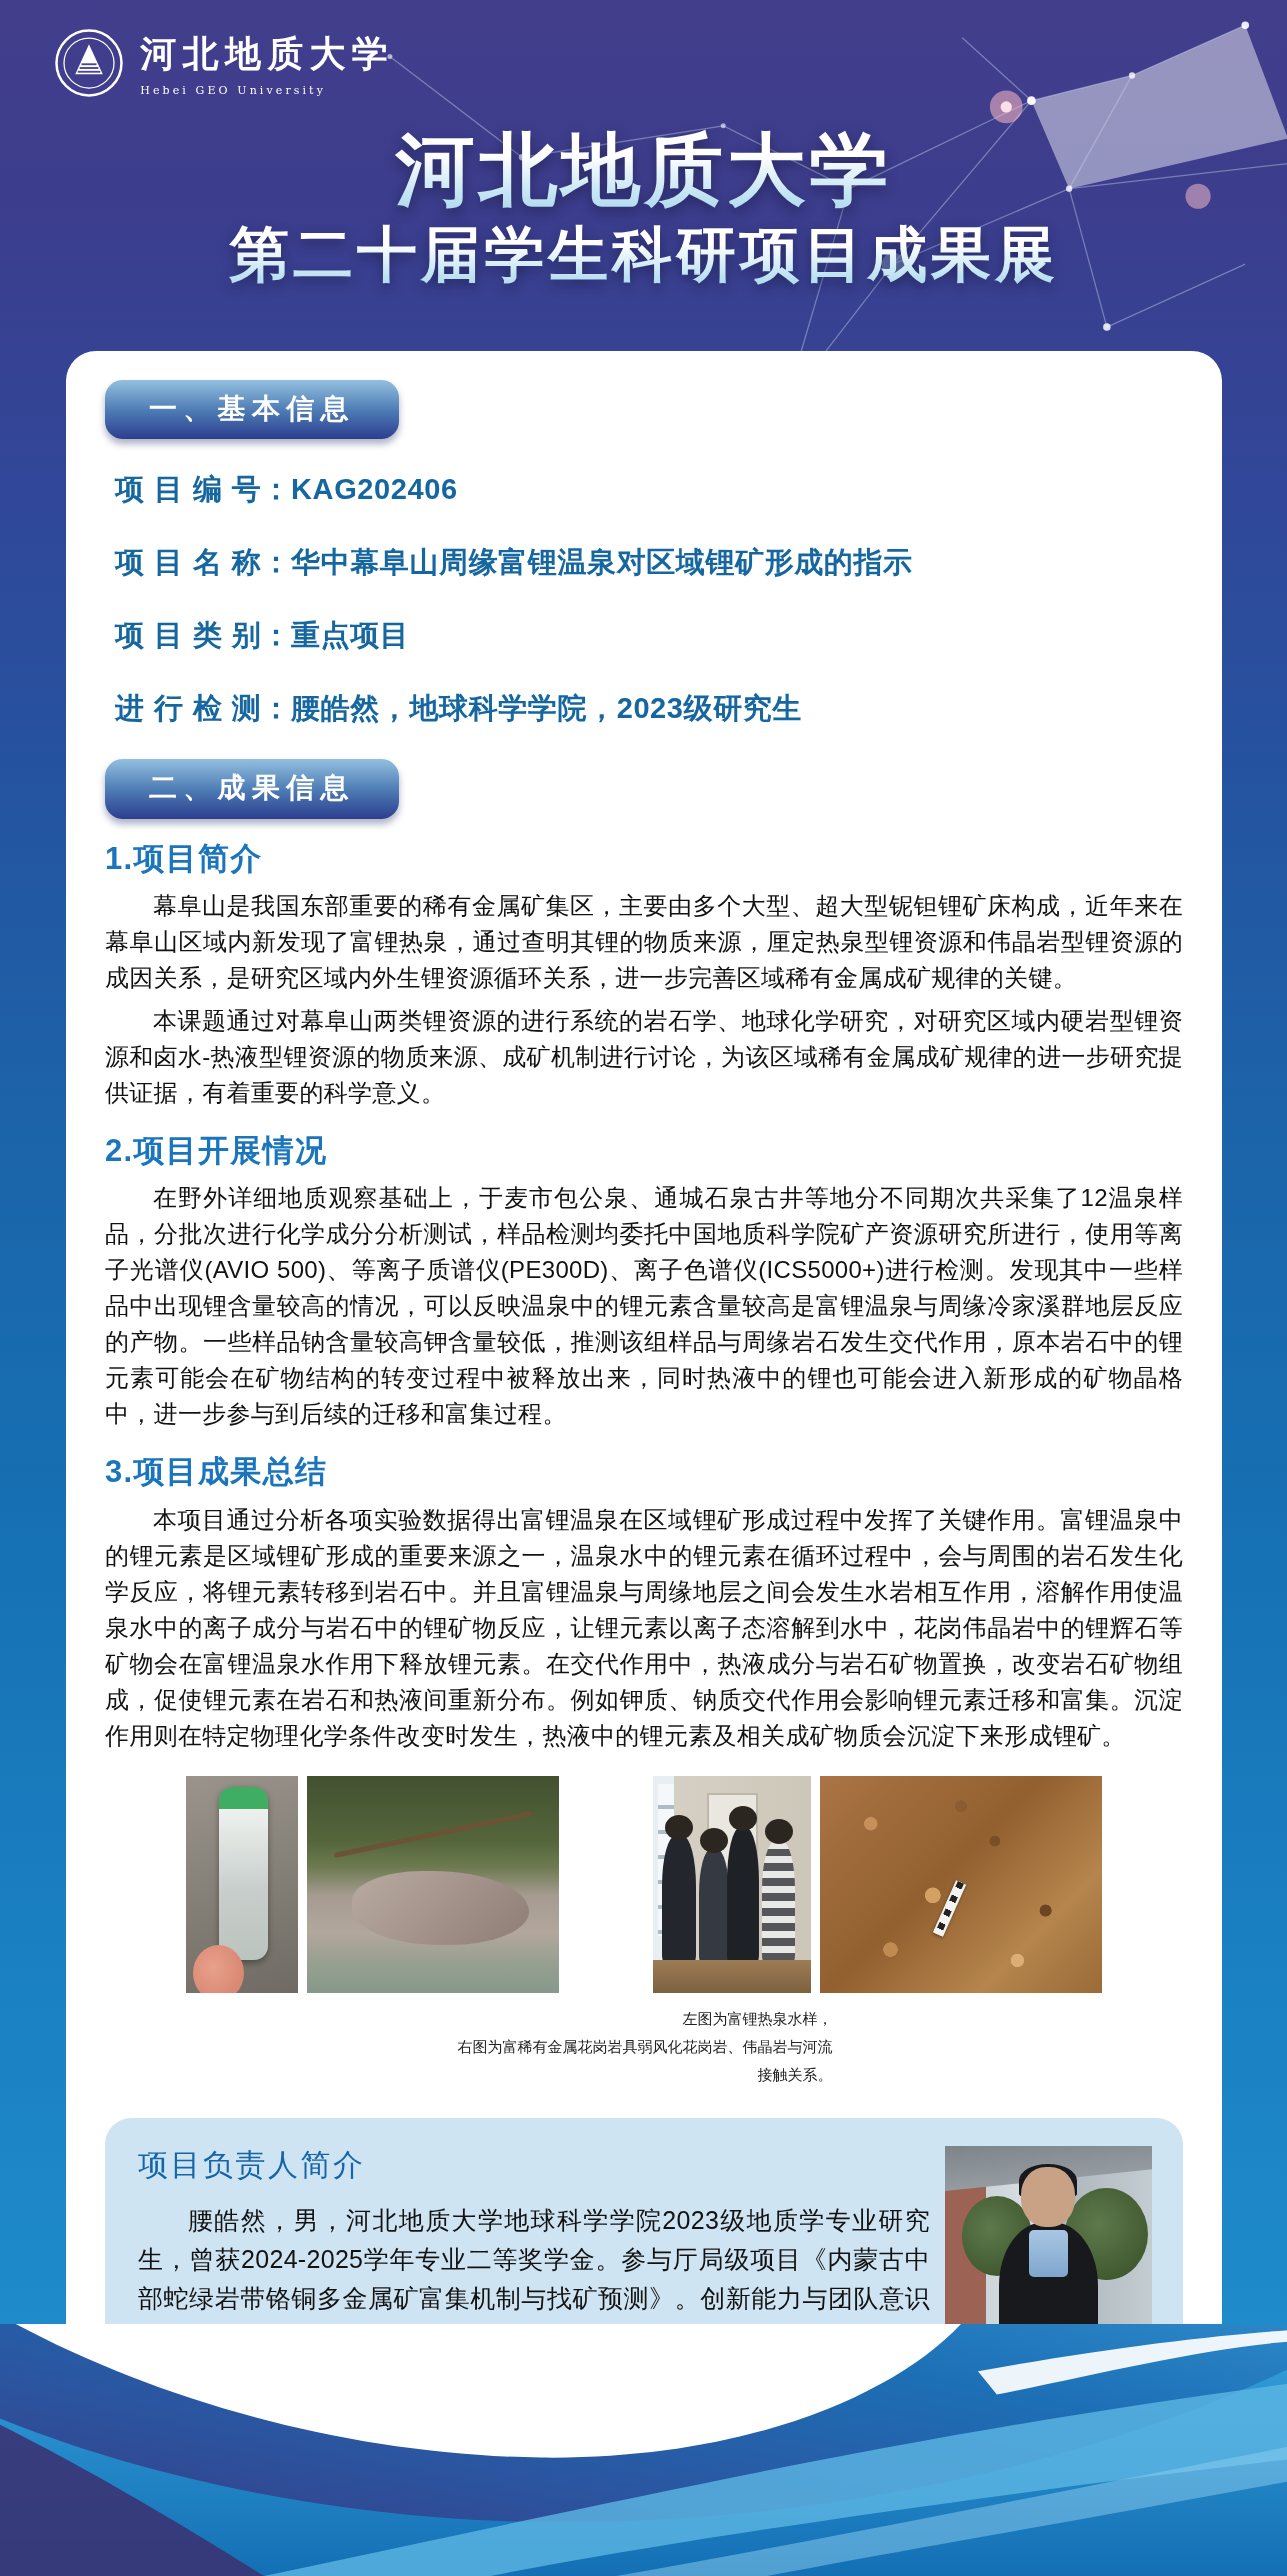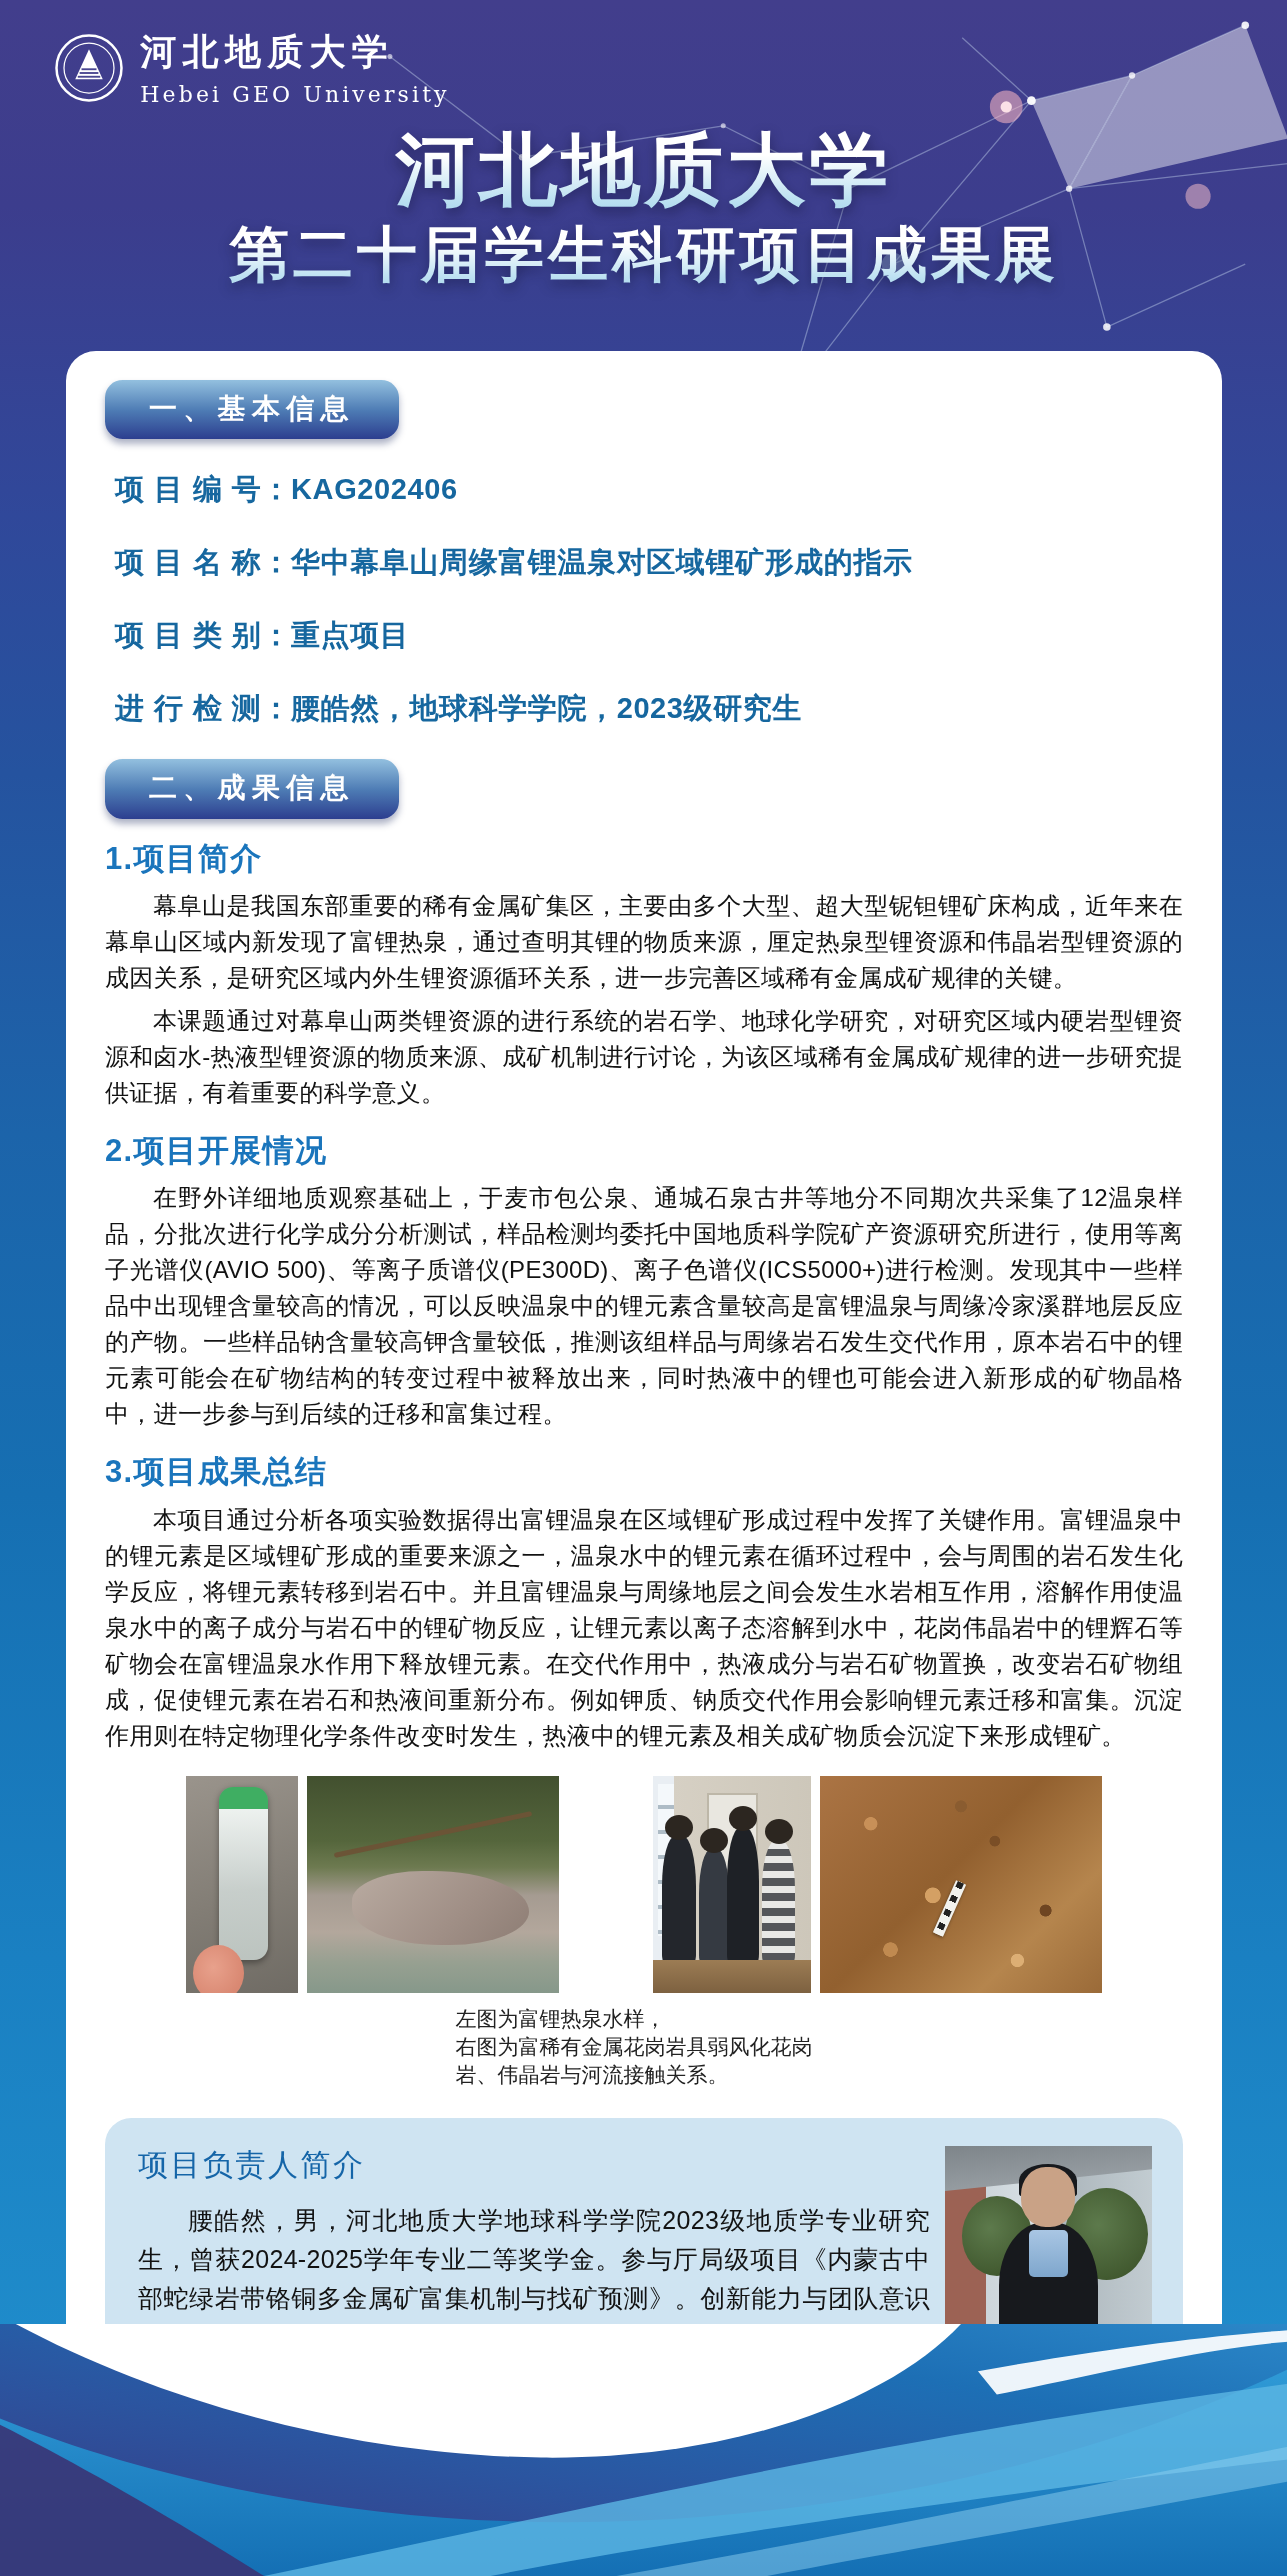--- a/index.html
+++ b/index.html
@@ -6,21 +6,21 @@
   body{
     width:1288px;height:2576px;position:relative;overflow:hidden;
     font-family:"Liberation Sans","DejaVu Sans",sans-serif;
     background:linear-gradient(180deg,#423e8c 0%,#3c3d8d 8%,#30489a 20%,#25539f 30%,#1c64aa 44%,#166fb2 58%,#1a80c2 76%,#1f8ccb 92%,#2191cf 100%);
   }
   .deco-svg{position:absolute;left:0;top:0;z-index:0;}
   
   .logo{position:absolute;left:54px;top:28px;display:flex;align-items:center;gap:16.3px;z-index:2;}
   .logo-texts{display:flex;flex-direction:column;}
   .logo-cn{color:#fff;font-size:36px;font-weight:bold;letter-spacing:6.3px;font-family:"DejaVu Serif","Liberation Serif",serif;}
-  .logo-en{color:#fff;font-size:22px;letter-spacing:3.1px;margin-top:5px;font-family:"DejaVu Serif","Liberation Serif",serif;}
+  .logo-en{color:#fff;font-size:11px;letter-spacing:3.1px;margin-top:5px;font-family:"DejaVu Serif","Liberation Serif",serif;}
   .title{position:absolute;left:0;width:100%;text-align:center;z-index:2;font-weight:bold;
     background:linear-gradient(180deg,#ffffff 35%,#bfe2f2 75%,#9fd2ea 100%);
     -webkit-background-clip:text;background-clip:text;color:transparent;
     filter:drop-shadow(0 5px 6.3px rgba(10,10,40,.45));letter-spacing:3.8px;}
   .title-1{top:118px;font-size:79px;}
   .title-2{top:215px;font-size:60px;}
   
   .card{position:absolute;left:66px;right:66px;top:351px;height:2100px;background:#ffffff;
     border-radius:30px 30px 0 0;box-sizing:border-box;padding:29px 39px 0 39px;z-index:1;}
   .pill{display:inline-block;padding:10px 44px 11.3px 44px;border-radius:17.6px;
@@ -31,21 +31,21 @@
   .info-row{font-size:29px;font-weight:bold;color:#16679f;line-height:45px;letter-spacing:0.6px;margin-top:28px;}
   .info-label{display:inline-block;width:5.05em;text-align:justify;text-align-last:justify;vertical-align:bottom;}
   .pill-2{margin-top:28px;}
   .h-num{font-size:31px;font-weight:bold;color:#1a75bc;margin:19px 0 8.8px 0;letter-spacing:1.3px;}
   .para{font-size:24px;color:#121212;line-height:36px;text-align:justify;text-indent:2em;margin:0 0 6.3px 0;letter-spacing:0.3px;}
   
   .photos{display:flex;justify-content:center;gap:94px;margin-top:21.4px;}
   .pair{display:flex;gap:8.8px;}
   .ph{height:217px;position:relative;overflow:hidden;}
   .caps{display:flex;justify-content:center;gap:94px;margin-top:12.6px;}
-  .cap{font-size:21px;color:#222;text-align:left;line-height:28px;}
+  .cap{font-size:15px;color:#222;text-align:right;line-height:28px;}
   .cap-1{width:377px;}
   .cap-2{width:449px;}
   
   .ph-bottle{width:112px;background:linear-gradient(160deg,#9a948c,#827d75 55%,#6f6b64);}
   .bottle{position:absolute;left:29%;top:5%;width:44%;height:80%;border-radius:14px;
     background:linear-gradient(180deg,#3fae62 0%,#3fae62 13%,rgba(245,250,248,.92) 13%,rgba(216,226,224,.8) 60%,rgba(200,210,206,.85) 100%);
     box-shadow:0 2.5px 6.3px rgba(0,0,0,.35);}
   .hand{position:absolute;left:6%;bottom:-4%;width:46%;height:26%;border-radius:50%;
     background:radial-gradient(ellipse at 40% 40%,#e8a18c,#d98872 70%);}
   .ph-stream{width:252px;background:

